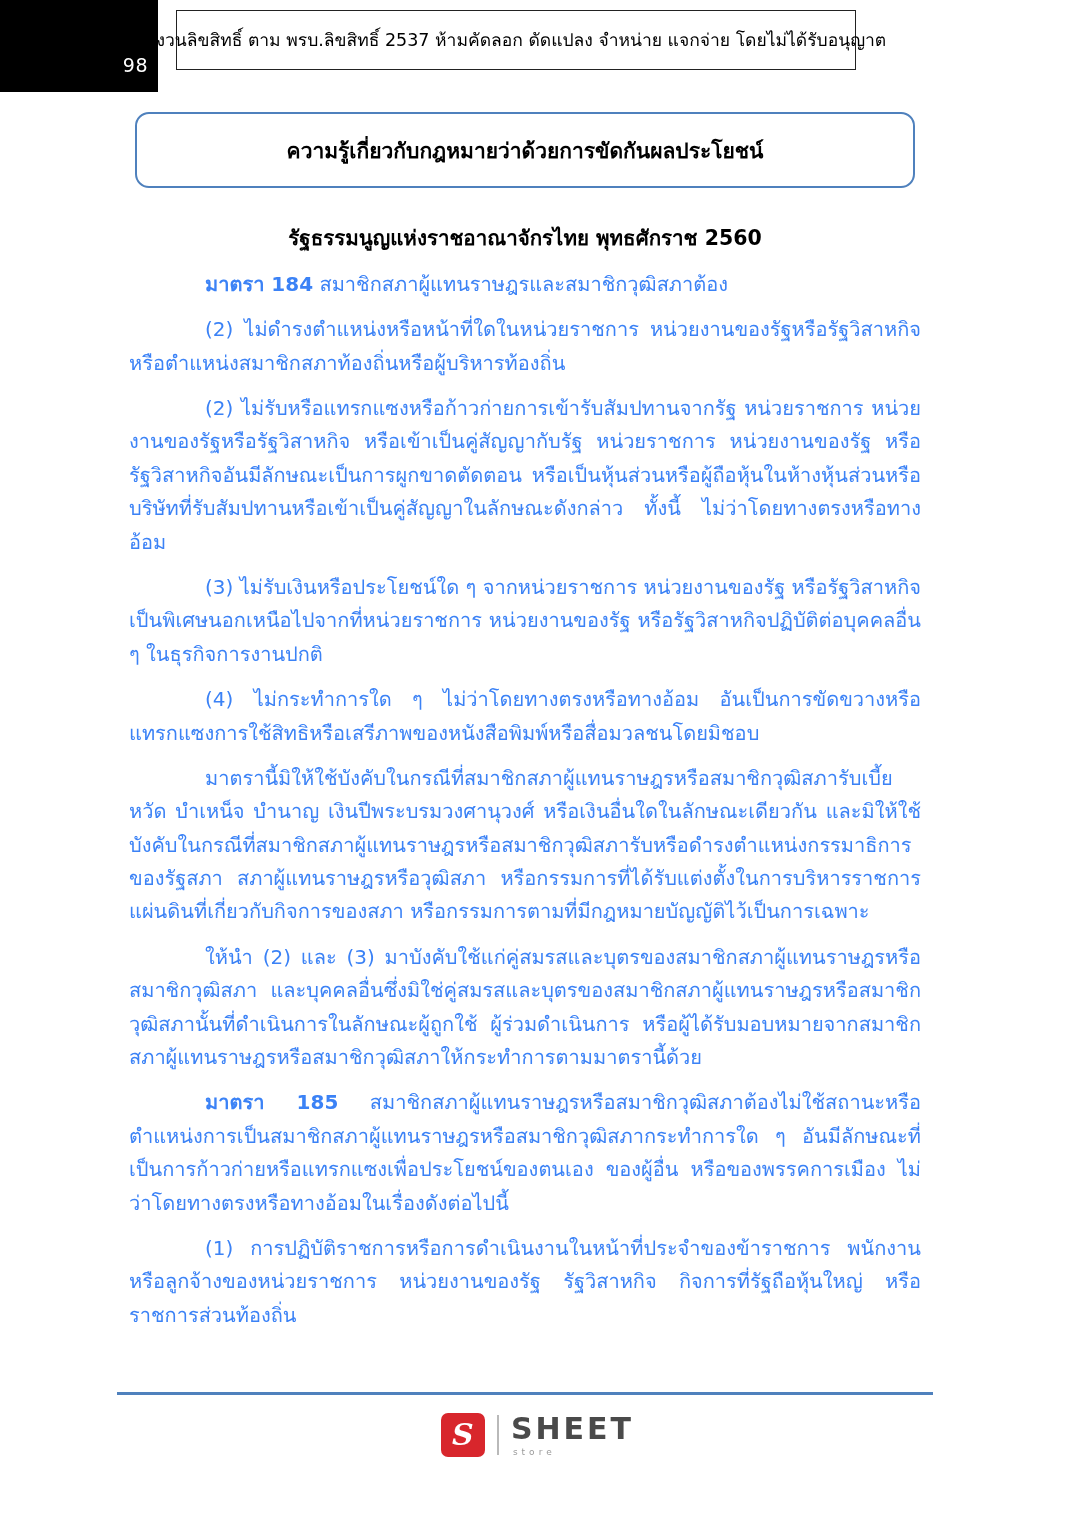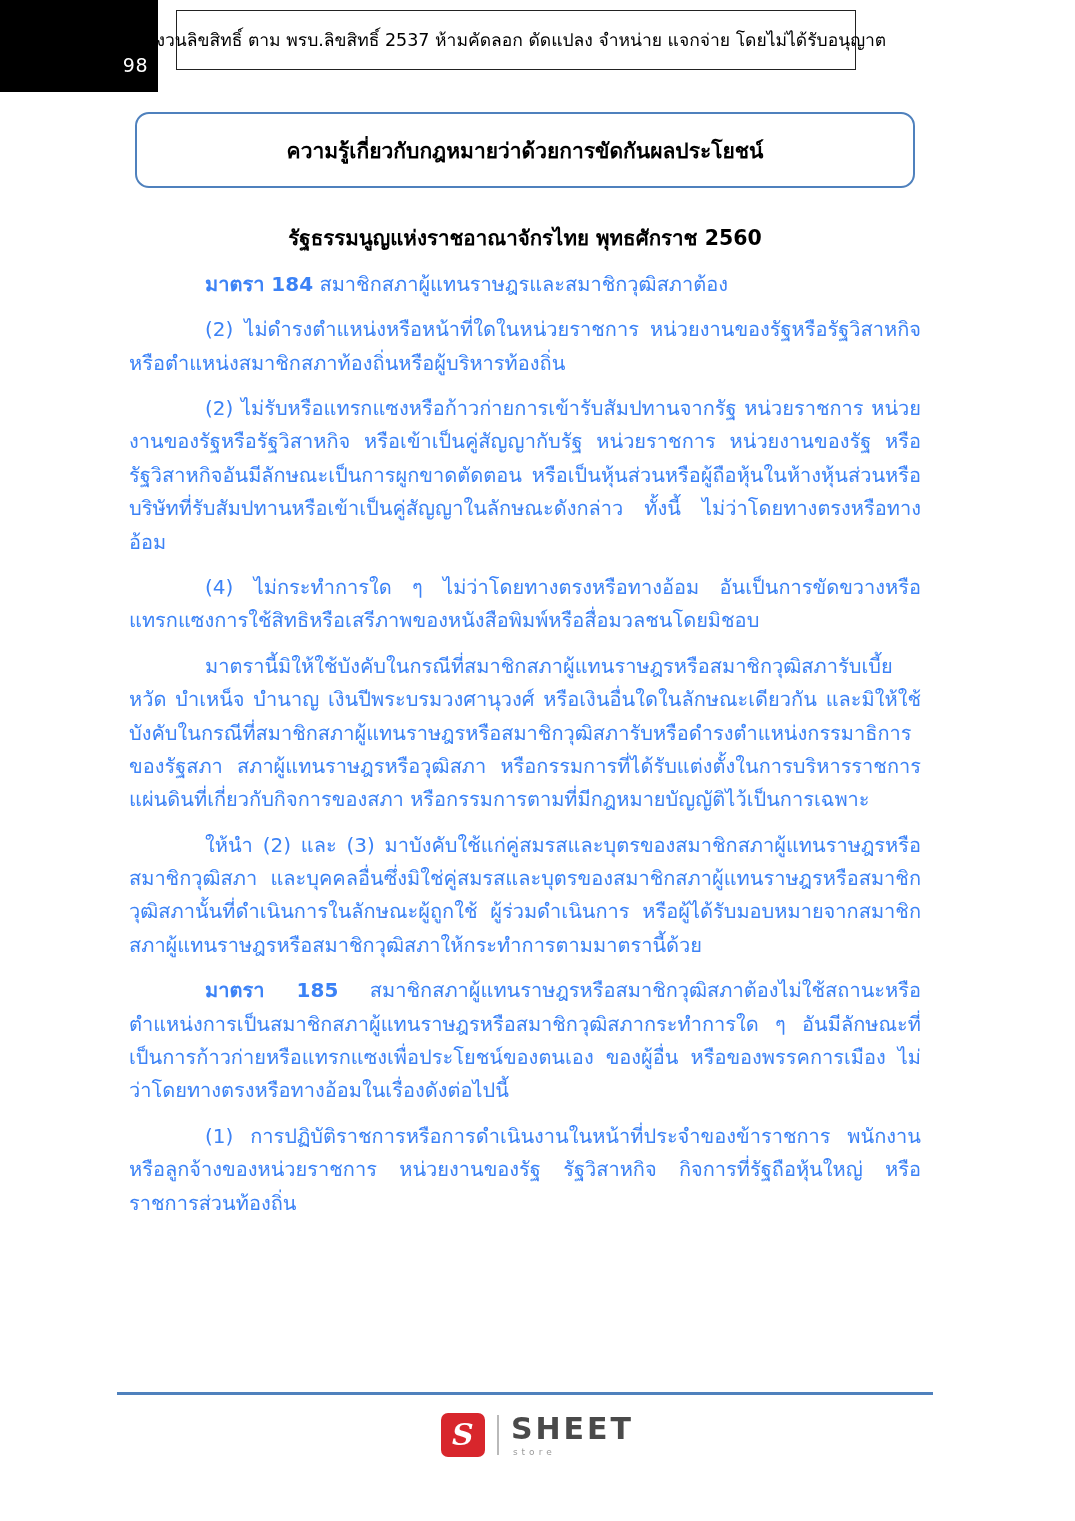--- a/index.html
+++ b/index.html
@@ -180,20 +180,21 @@
   <div class="content">
 
     <div class="center-line">รัฐธรรมนูญแห่งราชอาณาจักรไทย พุทธศักราช 2560</div>
 
     <p class="para indent"><span class="bold">มาตรา 184</span><span> สมาชิกสภาผู้แทนราษฎรและสมาชิกวุฒิสภาต้อง</span></p>
 
     <p class="para indent">(2) ไม่ดำรงตำแหน่งหรือหน้าที่ใดในหน่วยราชการ หน่วยงานของรัฐหรือรัฐวิสาหกิจหรือตำแหน่งสมาชิกสภาท้องถิ่นหรือผู้บริหารท้องถิ่น</p>
 
     <p class="para indent">(2) ไม่รับหรือแทรกแซงหรือก้าวก่ายการเข้ารับสัมปทานจากรัฐ หน่วยราชการ หน่วยงานของรัฐหรือรัฐวิสาหกิจ หรือเข้าเป็นคู่สัญญากับรัฐ หน่วยราชการ หน่วยงานของรัฐ หรือรัฐวิสาหกิจอันมีลักษณะเป็นการผูกขาดตัดตอน หรือเป็นหุ้นส่วนหรือผู้ถือหุ้นในห้างหุ้นส่วนหรือบริษัทที่รับสัมปทานหรือเข้าเป็นคู่สัญญาในลักษณะดังกล่าว ทั้งนี้ ไม่ว่าโดยทางตรงหรือทางอ้อม</p>
 
+    <p class="para indent">(3) ไม่รับเงินหรือประโยชน์ใด ๆ จากหน่วยราชการ หน่วยงานของรัฐ หรือรัฐวิสาหกิจเป็นพิเศษนอกเหนือไปจากที่หน่วยราชการ หน่วยงานของรัฐ หรือรัฐวิสาหกิจปฏิบัติต่อบุคคลอื่น ๆ ในธุรกิจการงานปกติ</p>
 
     <p class="para indent">(4) ไม่กระทำการใด ๆ ไม่ว่าโดยทางตรงหรือทางอ้อม อันเป็นการขัดขวางหรือแทรกแซงการใช้สิทธิหรือเสรีภาพของหนังสือพิมพ์หรือสื่อมวลชนโดยมิชอบ</p>
 
     <p class="para indent">มาตรานี้มิให้ใช้บังคับในกรณีที่สมาชิกสภาผู้แทนราษฎรหรือสมาชิกวุฒิสภารับเบี้ยหวัด บำเหน็จ บำนาญ เงินปีพระบรมวงศานุวงศ์ หรือเงินอื่นใดในลักษณะเดียวกัน และมิให้ใช้บังคับในกรณีที่สมาชิกสภาผู้แทนราษฎรหรือสมาชิกวุฒิสภารับหรือดำรงตำแหน่งกรรมาธิการของรัฐสภา สภาผู้แทนราษฎรหรือวุฒิสภา หรือกรรมการที่ได้รับแต่งตั้งในการบริหารราชการแผ่นดินที่เกี่ยวกับกิจการของสภา หรือกรรมการตามที่มีกฎหมายบัญญัติไว้เป็นการเฉพาะ</p>
 
     <p class="para indent">ให้นำ (2) และ (3) มาบังคับใช้แก่คู่สมรสและบุตรของสมาชิกสภาผู้แทนราษฎรหรือสมาชิกวุฒิสภา และบุคคลอื่นซึ่งมิใช่คู่สมรสและบุตรของสมาชิกสภาผู้แทนราษฎรหรือสมาชิกวุฒิสภานั้นที่ดำเนินการในลักษณะผู้ถูกใช้ ผู้ร่วมดำเนินการ หรือผู้ได้รับมอบหมายจากสมาชิกสภาผู้แทนราษฎรหรือสมาชิกวุฒิสภาให้กระทำการตามมาตรานี้ด้วย</p>
 
     <p class="para indent"><span class="bold">มาตรา 185</span><span> สมาชิกสภาผู้แทนราษฎรหรือสมาชิกวุฒิสภาต้องไม่ใช้สถานะหรือตำแหน่งการเป็นสมาชิกสภาผู้แทนราษฎรหรือสมาชิกวุฒิสภากระทำการใด ๆ อันมีลักษณะที่เป็นการก้าวก่ายหรือแทรกแซงเพื่อประโยชน์ของตนเอง ของผู้อื่น หรือของพรรคการเมือง ไม่ว่าโดยทางตรงหรือทางอ้อมในเรื่องดังต่อไปนี้</span></p>
 
     <p class="para indent">(1) การปฏิบัติราชการหรือการดำเนินงานในหน้าที่ประจำของข้าราชการ พนักงานหรือลูกจ้างของหน่วยราชการ หน่วยงานของรัฐ รัฐวิสาหกิจ กิจการที่รัฐถือหุ้นใหญ่ หรือราชการส่วนท้องถิ่น</p>

